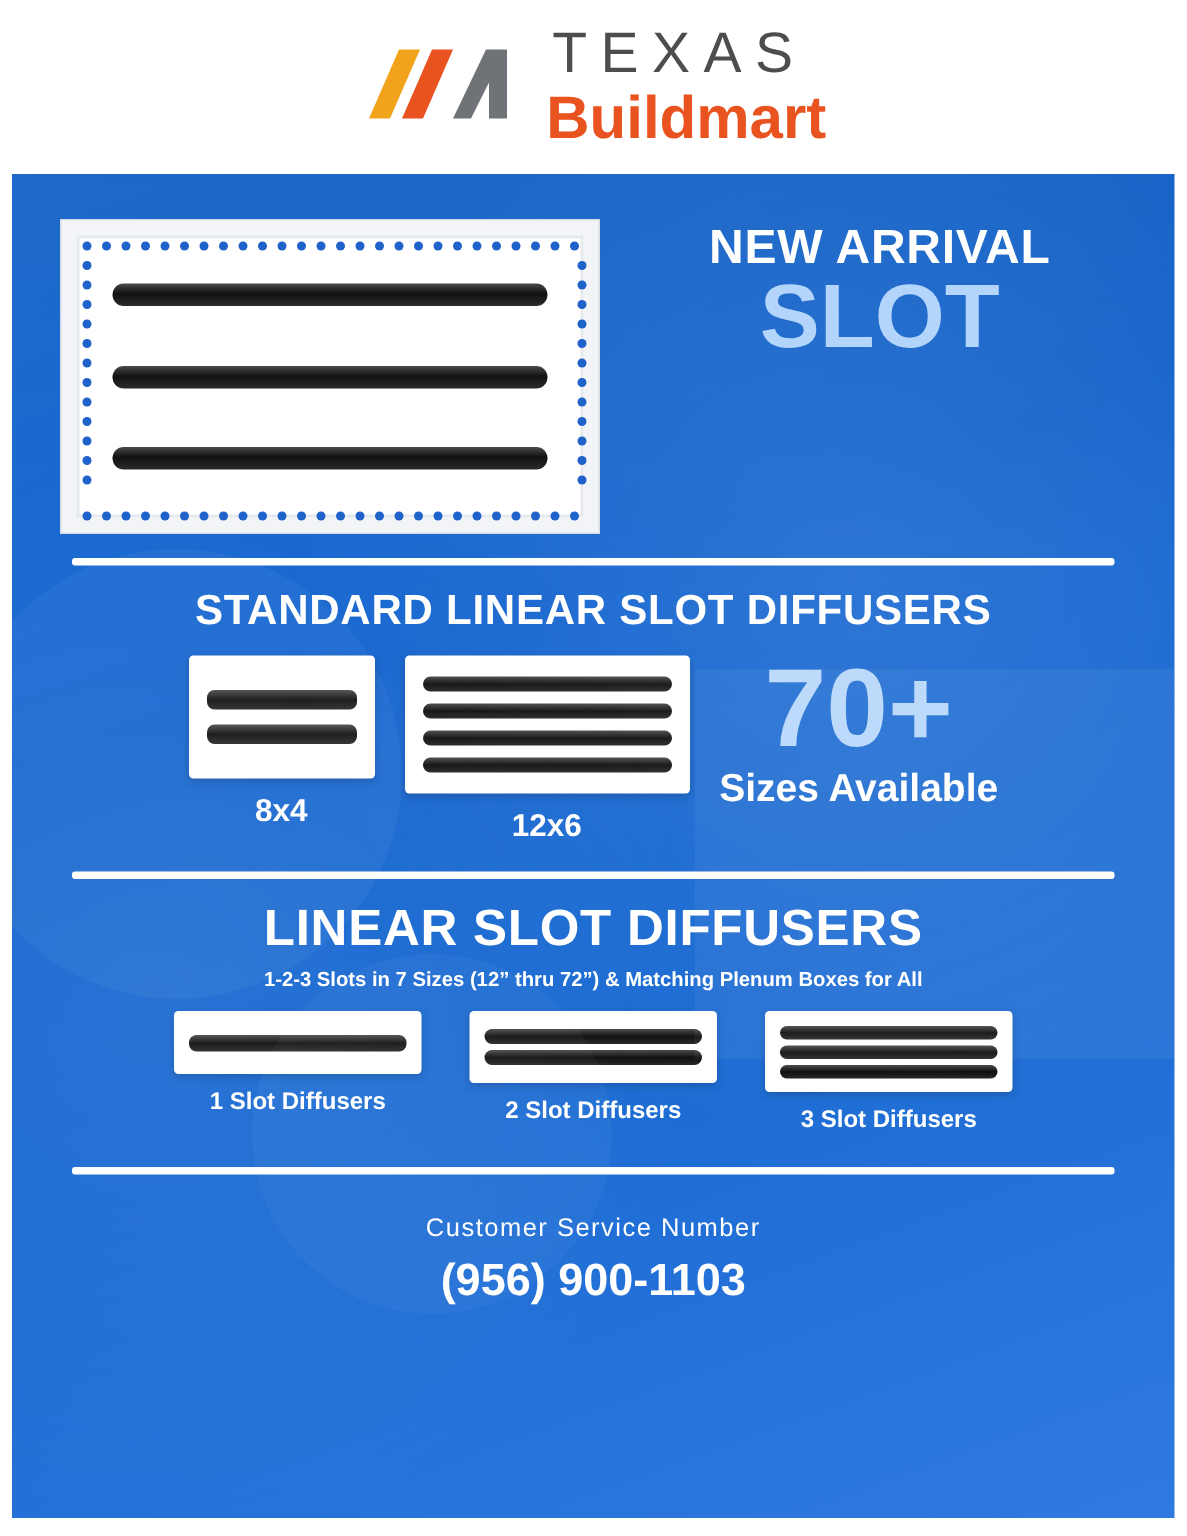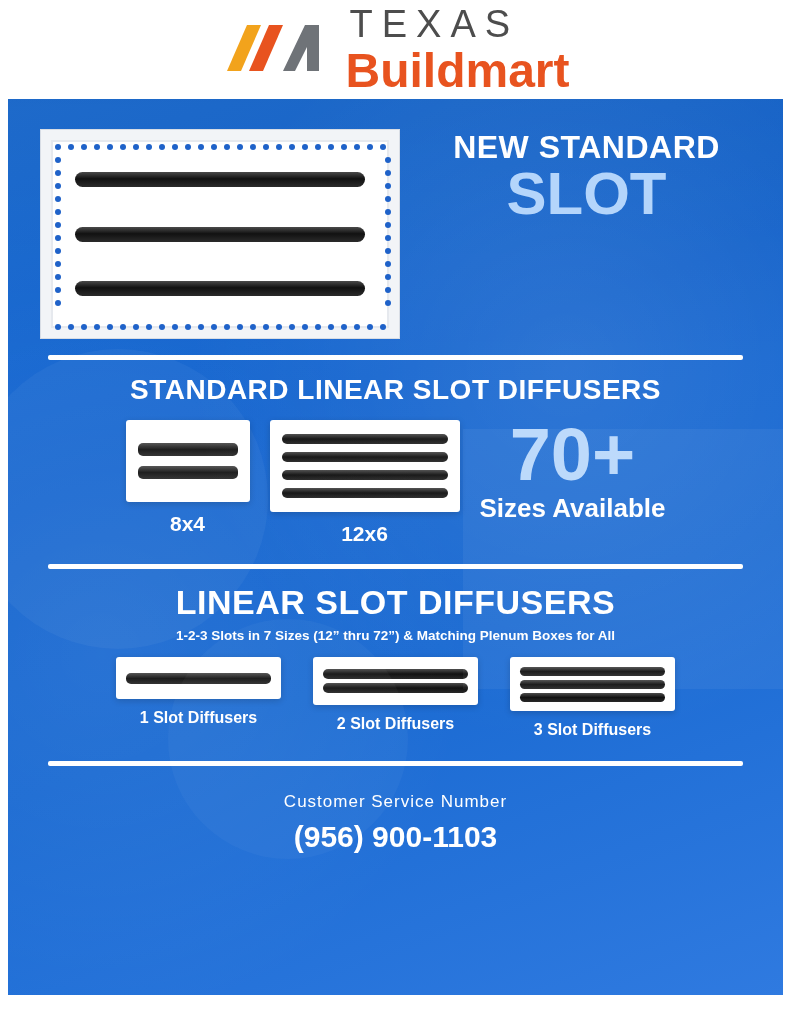--- a/index.html
+++ b/index.html
@@ -12,21 +12,21 @@
   .page {
     position: relative;
     width: 791px;
     height: 1024px;
     background: #ffffff;
     overflow: hidden;
   }
 
   
   .header {
-    height: 99px;
+    height: 116px;
     display: flex;
     align-items: center;
     justify-content: center;
     background: #ffffff;
   }
   .logo-wrap {
     display: flex;
     align-items: center;
     gap: 14px;
   }
@@ -41,21 +41,21 @@
     line-height: 1;
   }
   .logo-texas {
     font-size: 38px;
     letter-spacing: 9px;
     color: #4d4d4d;
     font-weight: 400;
     padding-left: 4px;
   }
   .logo-build {
-    font-size: 48px;
+    font-size: 40px;
     font-weight: bold;
     color: #e8531f;
     letter-spacing: 0px;
     margin-top: 4px;
   }
 
   
   .body-blue {
     position: relative;
     margin: 0 8px;
@@ -382,21 +382,21 @@
             <div class="dot" style="left: 4px; top: 160px;"></div>
             <div class="dot" style="left: 334px; top: 160px;"></div>
           </div>
         <div class="vent-bars">
           <div class="vent-bar"></div>
           <div class="vent-bar"></div>
           <div class="vent-bar"></div>
         </div>
       </div>
       <div class="hero-text">
-        <div class="hero-l1">NEW STANDARD</div>
+        <div class="hero-l1">NEW ARRIVAL</div>
         <div class="hero-l5">SLOT</div>
       </div>
     </div>
 
     <div class="divider"></div>
 
     <div class="sec">
       <div class="sec-title">STANDARD LINEAR SLOT DIFFUSERS</div>
       <div class="sec2-row">
 

